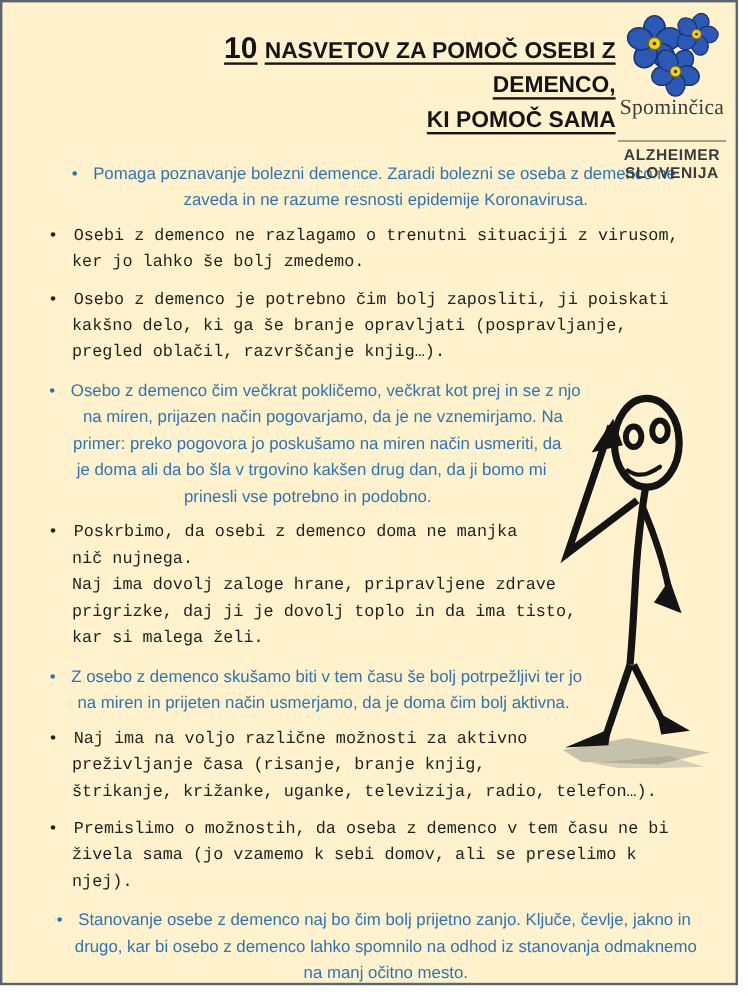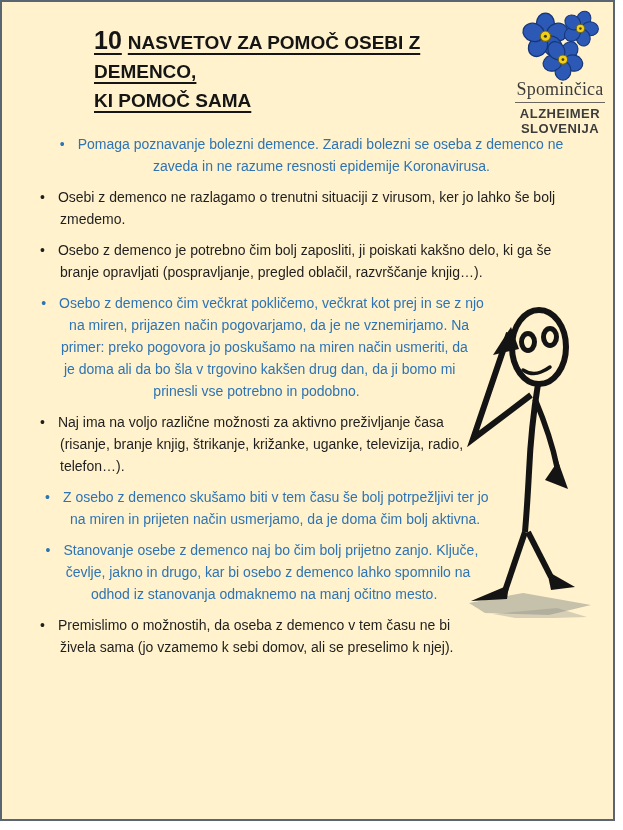--- a/index.html
+++ b/index.html
@@ -30,51 +30,51 @@
   .logo{
     position:absolute;top:7px;right:8px;width:90px;
     text-align:center;
   }
   .logo-flowers{display:block;margin:0 auto;}
   .logo-name{
     display:block;
     font-family:"Liberation Serif",serif;
     font-size:18px;color:var(--logo-text);
     border-bottom:1px solid #6B665F;
-    padding-bottom:2px;margin-top:-2px;
+    padding-bottom:17px;margin-top:-2px;
     letter-spacing:0.2px;
   }
   .logo-sub{
     display:block;font-size:13px;letter-spacing:0.5px;
     color:var(--logo-text);margin-top:3px;font-weight:bold;
   }
   .title{
     margin:24px 100px 0 92px;
-    text-align:left;
+    text-align:right;
     font-weight:bold;color:#151515;
     font-size:19px;line-height:29px;
   }
   .title .uline{
     text-decoration:underline;
     text-decoration-thickness:1.5px;
     text-underline-offset:4px;
   }
   .title-num{font-size:25px;}
   .title-rest{margin-left:6px;}
   
   .bullets{margin:18px 30px 0 38px;}
   .tip{
     font-size:14px;line-height:22px;
     margin-bottom:9px;
     padding-left:20px;text-indent:-20px;
     white-space:pre-line;
   }
   .tip .dot{margin-right:13px;text-indent:0;}
   .tip.blue{color:var(--accent-blue);text-align:center;}
-  .tip.black{color:var(--text-black);}
+  .tip.black{color:var(--text-black);font-family:Liberation Mono, monospace;}
   .figure-float{
     float:right;
     width:130px;height:322px;
     margin:4px -12px 4px 12px;
     shape-outside:polygon(32% 0%, 100% 0%, 100% 100%, 12% 100%, 30% 80%, 44% 46%, 2% 34%, 28% 10%);
     shape-margin:6px;
   }
 </style>
 </head>
 <body>
@@ -156,19 +156,21 @@
 
         <path d="M60 235 L40 294" fill="none" stroke="#141414" stroke-width="6"></path>
         <path d="M63 235 L86 280" fill="none" stroke="#141414" stroke-width="6"></path>
 
         <polygon points="44,288 6,304 42,302" fill="#141414"></polygon>
         <polygon points="82,274 110,290 86,293" fill="#141414"></polygon>
       </svg>
     </div>
 
     <div class="tip blue"><span class="dot">•</span><span>Osebo z demenco čim večkrat pokličemo, večkrat kot prej in se z njo na miren, prijazen način pogovarjamo, da je ne vznemirjamo. Na primer: preko pogovora jo poskušamo na miren način usmeriti, da je doma ali da bo šla v trgovino kakšen drug dan, da ji bomo mi prinesli vse potrebno in podobno.</span></div>
+    <div class="tip black"><span class="dot">•</span><span>Poskrbimo, da osebi z demenco doma ne manjka nič nujnega.
+Naj ima dovolj zaloge hrane, pripravljene zdrave prigrizke, daj ji je dovolj toplo in da ima tisto, kar si malega želi.</span></div>
+    <div class="tip blue"><span class="dot">•</span><span>Z osebo z demenco skušamo biti v tem času še bolj potrpežljivi ter jo na miren in prijeten način usmerjamo, da je doma čim bolj aktivna.</span></div>
     <div class="tip black"><span class="dot">•</span><span>Naj ima na voljo različne možnosti za aktivno preživljanje časa (risanje, branje knjig, štrikanje, križanke, uganke, televizija, radio, telefon…).</span></div>
-    <div class="tip blue"><span class="dot">•</span><span>Z osebo z demenco skušamo biti v tem času še bolj potrpežljivi ter jo na miren in prijeten način usmerjamo, da je doma čim bolj aktivna.</span></div>
+    <div class="tip black"><span class="dot">•</span><span>Premislimo o možnostih, da oseba z demenco v tem času ne bi živela sama (jo vzamemo k sebi domov, ali se preselimo k njej).</span></div>
     <div class="tip blue"><span class="dot">•</span><span>Stanovanje osebe z demenco naj bo čim bolj prijetno zanjo. Ključe, čevlje, jakno in drugo, kar bi osebo z demenco lahko spomnilo na odhod iz stanovanja odmaknemo na manj očitno mesto.</span></div>
-    <div class="tip black"><span class="dot">•</span><span>Premislimo o možnostih, da oseba z demenco v tem času ne bi živela sama (jo vzamemo k sebi domov, ali se preselimo k njej).</span></div>
   </div>
 
 </div>
 
 </body></html>

